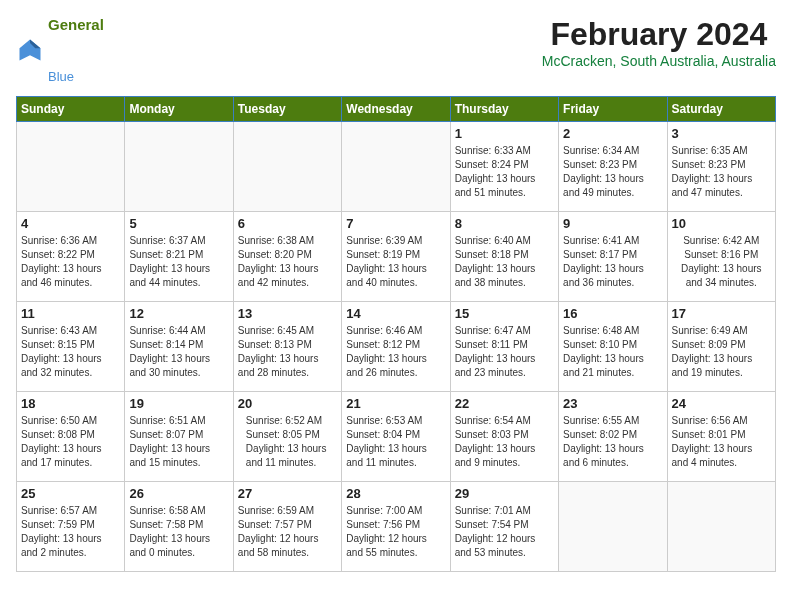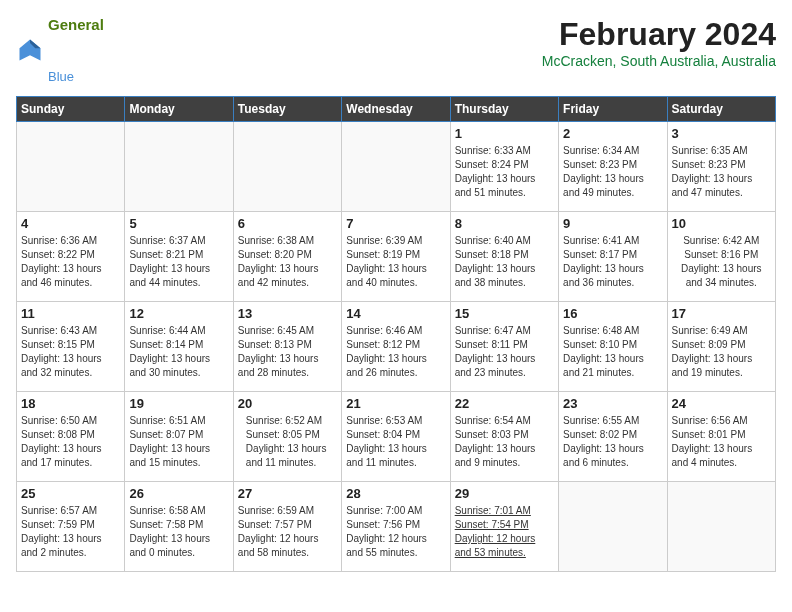--- a/index.html
+++ b/index.html
@@ -19,38 +19,38 @@
     .logo {
       display: flex;
       align-items: center;
       gap: 4px;
     }
     .logo-icon {
       width: 28px;
       height: 28px;
     }
     .title-block {
-      text-align: right;
+      text-align: center;
     }
     .month-year {
       font-size: 32px;
       font-weight: bold;
       color: #222;
     }
     .location {
       font-size: 14px;
       color: #15803d;
     }
     table {
       width: 100%;
       border-collapse: collapse;
       table-layout: fixed;
     }
     th {
-      background: #404040;
+      background: #4d7c0f;
       color: #fff;
       font-size: 12px;
       font-weight: bold;
       padding: 5px 4px;
       text-align: left;
       border: 1px solid #3a7fc1;
     }
     td {
       border: 1px solid #ccc;
       vertical-align: top;
@@ -309,21 +309,21 @@
         </td>
         <td>
           <div class="day-num">28</div>
           <div class="day-detail" style="white-space: pre-line;">Sunrise: 7:00 AM
 Sunset: 7:56 PM
 Daylight: 12 hours
 and 55 minutes.</div>
         </td>
         <td>
           <div class="day-num">29</div>
-          <div class="day-detail" style="white-space: pre-line; text-decoration: underline;">Sunrise: 7:01 AM
+          <div class="day-detail" style="white-space: pre-line;">Sunrise: 7:01 AM
 Sunset: 7:54 PM
 Daylight: 12 hours
 and 53 minutes.</div>
         </td>
         <td class="empty"></td>
         <td class="empty"></td>
       </tr>
     </tbody>
 </table>
 

